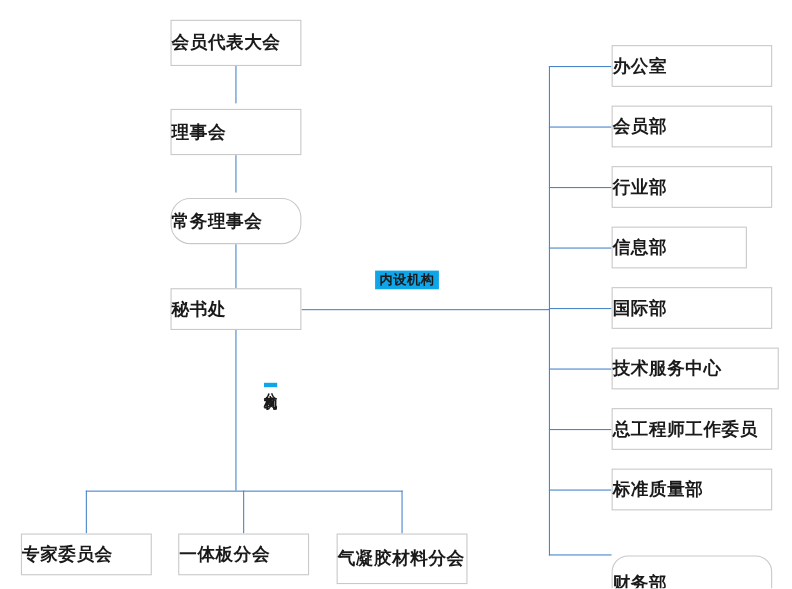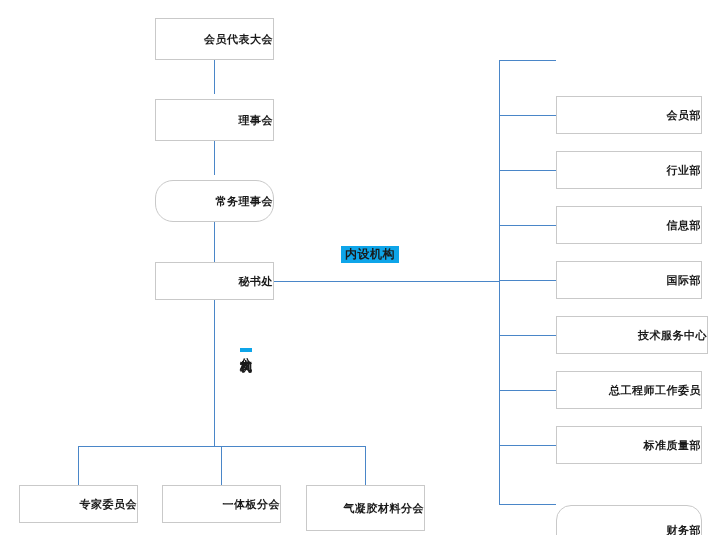--- a/index.html
+++ b/index.html
@@ -18,23 +18,23 @@
     background: #ffffff;
     overflow: hidden;
   }
   .node {
     position: absolute;
     box-sizing: border-box;
     background: #ffffff;
     border: 1px solid #c9c9c9;
     display: flex;
     align-items: center;
-    justify-content: flex-end;
+    justify-content: flex-start;
     color: #1a1a1a;
-    font-size: 11px;
+    font-size: 16px;
     font-weight: bold;
     line-height: 1;
     letter-spacing: 0.5px;
     white-space: nowrap;
     z-index: 3;
   }
   .node-label {
     display: block;
   }
   .conn {
@@ -99,30 +99,33 @@
   <div class="conn conn-h" style="left:499px; top:60px; width:57px;"></div>
   <div class="conn conn-h" style="left:499px; top:115px; width:57px;"></div>
   <div class="conn conn-h" style="left:499px; top:170px; width:57px;"></div>
   <div class="conn conn-h" style="left:499px; top:225px; width:57px;"></div>
   <div class="conn conn-h" style="left:499px; top:280px; width:57px;"></div>
   <div class="conn conn-h" style="left:499px; top:335px; width:57px;"></div>
   <div class="conn conn-h" style="left:499px; top:390px; width:57px;"></div>
   <div class="conn conn-h" style="left:499px; top:445px; width:57px;"></div>
   <div class="conn conn-h" style="left:499px; top:504px; width:57px;"></div>
 
+  <div class="node" style="left:556px; top:41px; width:146px; height:38px;">
+    <span class="node-label">办公室</span>
+  </div>
 
   <div class="node" style="left:556px; top:96px; width:146px; height:38px;">
     <span class="node-label">会员部</span>
   </div>
 
   <div class="node" style="left:556px; top:151px; width:146px; height:38px;">
     <span class="node-label">行业部</span>
   </div>
 
-  <div class="node" style="left:556px; top:206px; width:146px; height:38px;">
+  <div class="node" style="left:556px; top:206px; width:123px; height:38px;">
     <span class="node-label">信息部</span>
   </div>
 
   <div class="node" style="left:556px; top:261px; width:146px; height:38px;">
     <span class="node-label">国际部</span>
   </div>
 
   <div class="node" style="left:556px; top:316px; width:152px; height:38px;">
     <span class="node-label">技术服务中心</span>
   </div>

